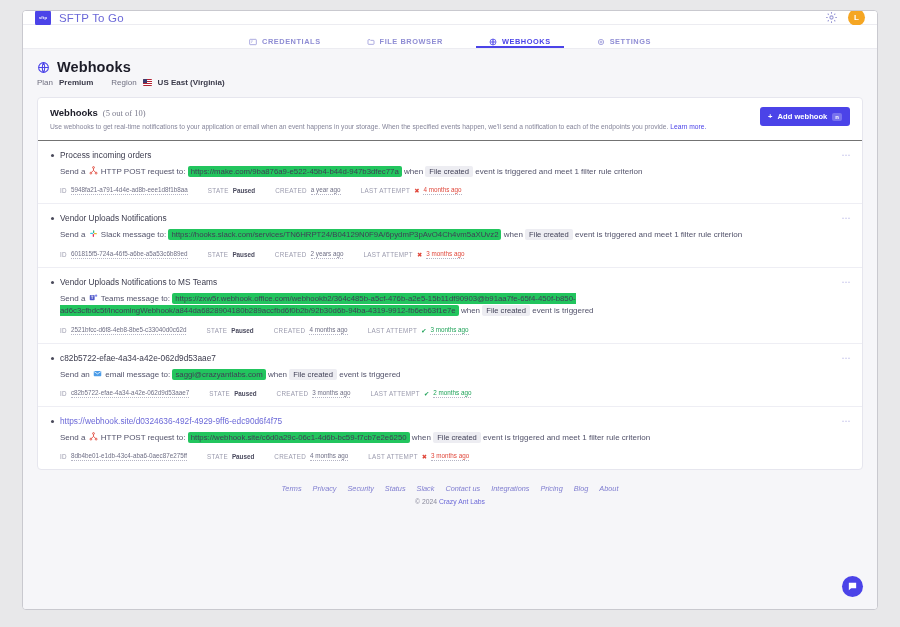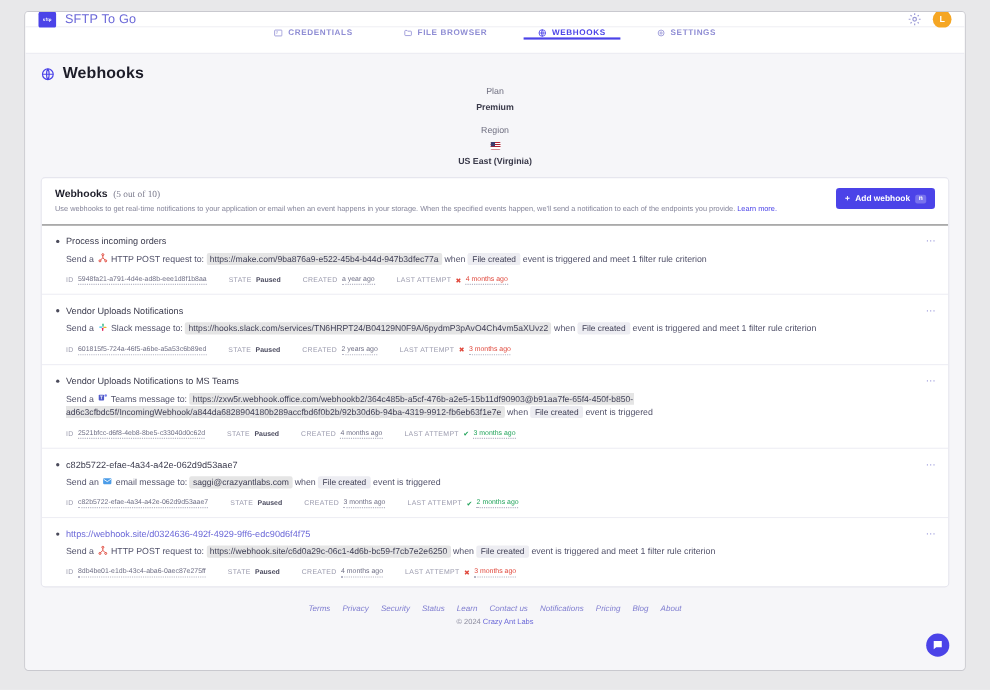--- a/index.html
+++ b/index.html
@@ -45,21 +45,21 @@
   .avatar {
     width: 17px; height: 17px; border-radius: 50%;
     background: #f5a623;
     color: #fff; font-size: 8px; font-weight: 700;
     display: flex; align-items: center; justify-content: center;
   }
 
   
   .tabbar {
     height: 24px;
-    display: flex; align-items: flex-start; justify-content: center;
+    display: flex; align-items: flex-end; justify-content: center;
     gap: 20px;
     border-bottom: 1px solid #ececf1;
     flex-shrink: 0;
     background:#fff;
   }
   .tab {
     display: flex; align-items: center; gap: 5px;
     padding: 0 13px;
     font-size: 7.4px; font-weight: 700;
     letter-spacing: .55px;
@@ -75,21 +75,21 @@
   .page {
     flex: 1;
     background: #f6f6f9;
     padding: 10px 14px 0 14px;
     overflow: hidden;
     position: relative;
   }
   .page-head { display: flex; align-items: center; gap: 7px; margin-bottom: 3px; }
   .page-title { font-size: 14.5px; font-weight: 700; color: #1c1c28; letter-spacing:.1px;}
   .globe { color:#4b43e8; display:flex; }
-  .meta { display: flex; align-items: center; gap: 6px; font-size: 8px; color: #6f6f80; margin-bottom: 10px; flex-direction: column; }
+  .meta { display: flex; align-items: center; gap: 6px; font-size: 8px; color: #6f6f80; margin-bottom: 10px; }
   .meta b { font-weight: 700; color: #3a3a4a; }
   .meta .sep { display:inline-block; width:6px; }
   .flag {
     display:inline-block; width: 9px; height: 7px;
     background: linear-gradient(#c63; 0 0) ,#b22;
     background-image: repeating-linear-gradient(#b22234 0 1px, #fff 1px 2px);
     border-radius:1px; position: relative; overflow:hidden; vertical-align:-1px;
   }
   .flag::after{content:"";position:absolute;left:0;top:0;width:4px;height:3.5px;background:#3c3b6e;}
 
@@ -143,21 +143,21 @@
   .row-desc {
     margin-left: 10px; margin-top: 6px;
     font-size: 8px; color: #52526a; line-height: 1.55;
     display: block;
   }
   .row-desc .ic {
     display:inline-flex; width: 9px; height: 9px; vertical-align: -1px;
     align-items:center; justify-content:center; margin: 0 1px;
   }
   .chip-url {
-    background: #e5e5e5; border-radius: 2px; padding: 1px 3px;
+    background: #22c55e; border-radius: 2px; padding: 1px 3px;
     font-size: 7.8px; color: #3f3f55;
   }
   .chip-ev {
     background: #ededf2; border-radius: 2px; padding: 1px 4px;
     font-size: 7.6px; color: #3f3f55;
   }
   .row-foot {
     margin-left: 10px; margin-top: 8px;
     display: flex; align-items: center; gap: 4px;
     font-size: 6.3px; color: #9a9aad; white-space: nowrap;
@@ -415,23 +415,23 @@
           </div>
         </div>
     </div>
 
     <div class="footer">
       <div class="footer-links" id="footer-links">
           <a href="#">Terms</a>
           <a href="#">Privacy</a>
           <a href="#">Security</a>
           <a href="#">Status</a>
-          <a href="#">Learn</a>
+          <a href="#">Slack</a>
           <a href="#">Contact us</a>
-          <a href="#">Notifications</a>
+          <a href="#">Integrations</a>
           <a href="#">Pricing</a>
           <a href="#">Blog</a>
           <a href="#">About</a>
         </div>
       <div class="copy">
         <span>© 2024</span>
         <a href="#">Crazy Ant Labs</a>
       </div>
     </div>
 

